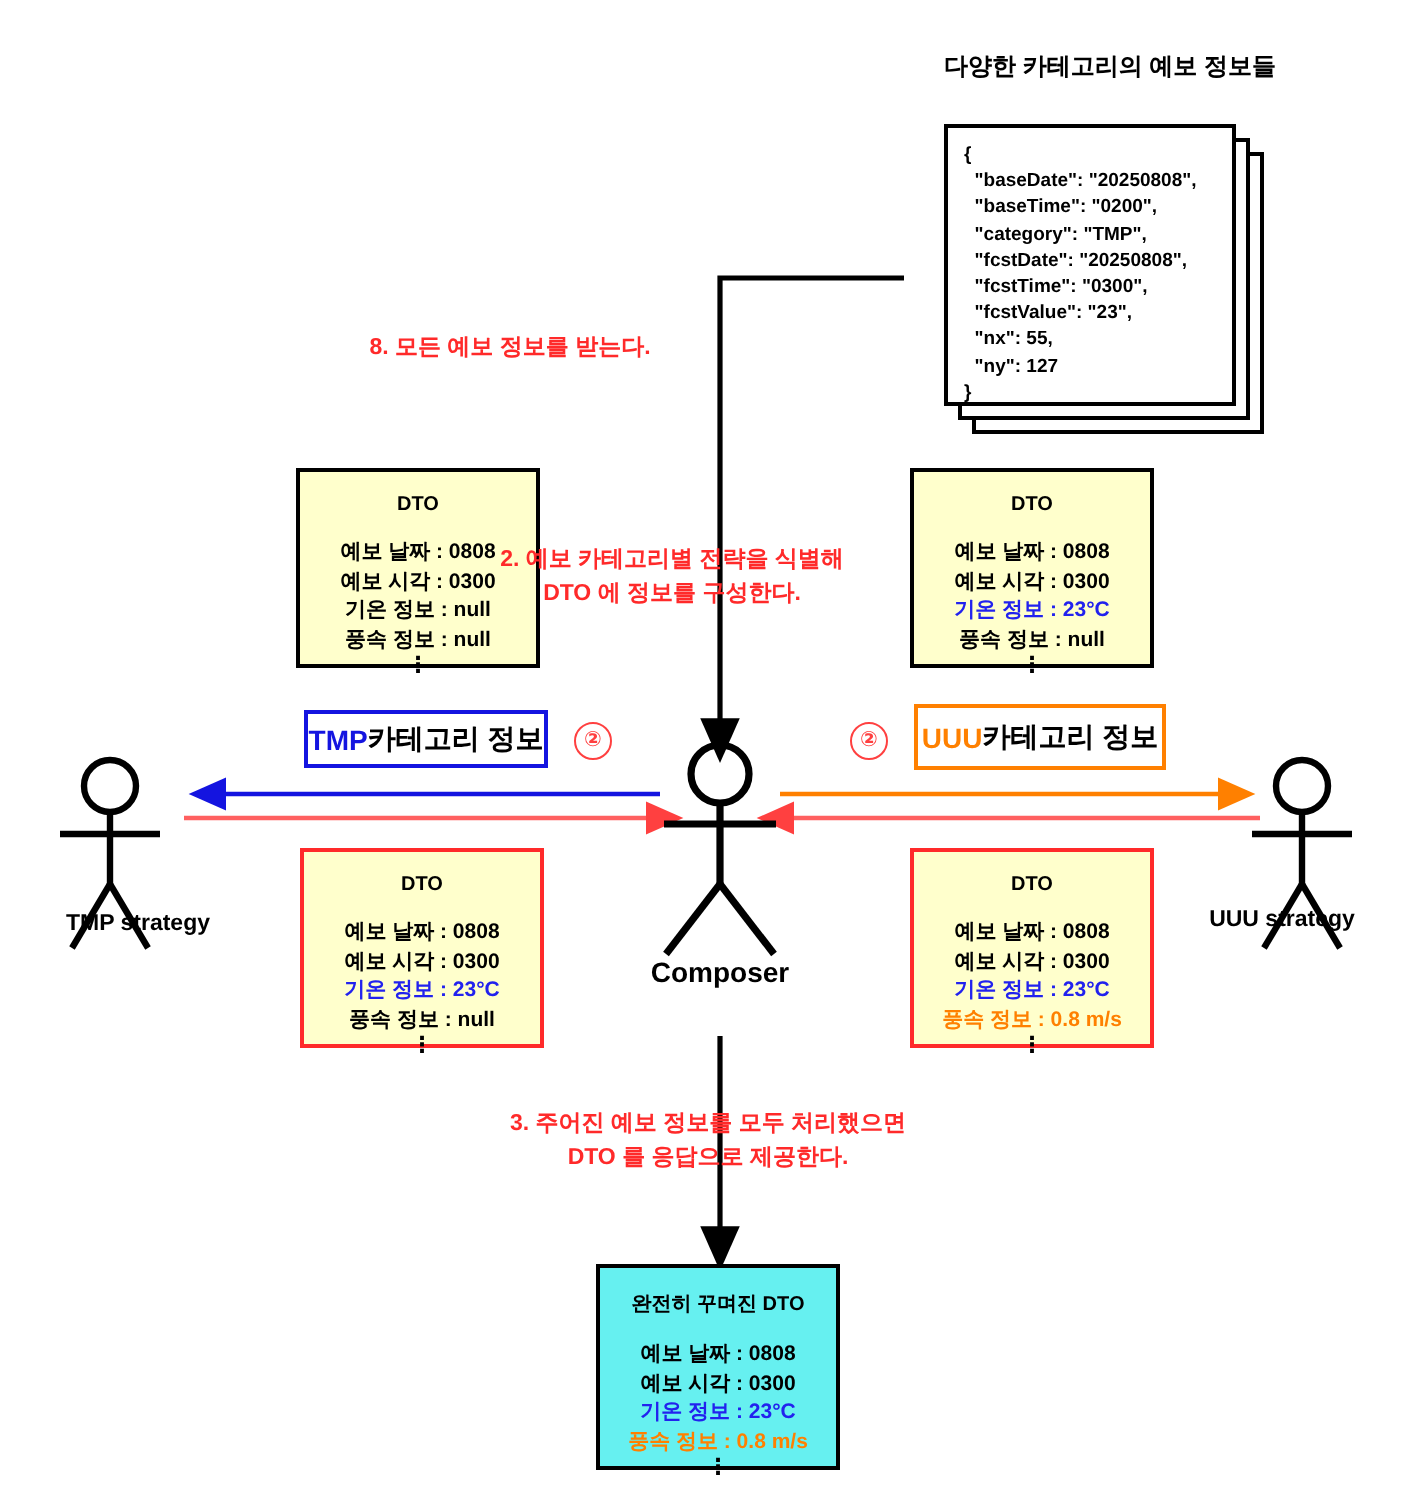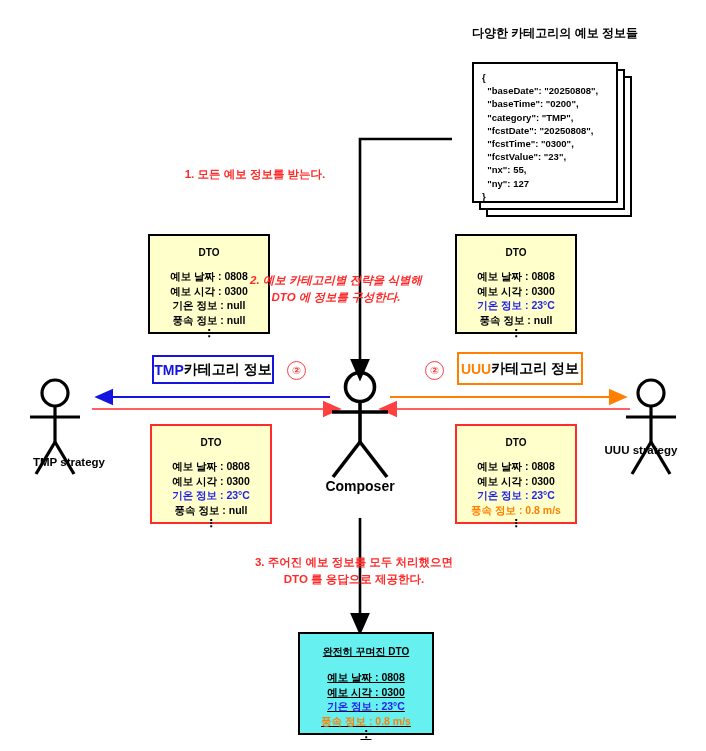--- a/index.html
+++ b/index.html
@@ -30,21 +30,21 @@
   .dto-title{font-size:10px;font-weight:bold;color:#000;margin-top:11px;}
   .dto-lines{margin-top:11px;font-size:10.5px;font-weight:bold;color:#000;line-height:14.5px;}
   .dto-lines .blue{color:#2222ee;}
   .dto-lines .orange{color:#ff8000;}
   .dots{font-size:11px;font-weight:bold;color:#000;letter-spacing:0;line-height:10px;margin-top:1px;}
 
   #dto-tl{left:148px;top:234px;width:122px;height:100px;}
   #dto-tr{left:455px;top:234px;width:122px;height:100px;}
   #dto-bl{left:150px;top:424px;width:122px;height:100px;}
   #dto-br{left:455px;top:424px;width:122px;height:100px;}
-  #dto-final{left:298px;top:632px;width:136px;height:103px;text-decoration:underline;}
+  #dto-final{left:298px;top:632px;width:122px;height:103px;}
 
   
   .catbox{position:absolute;background:#fff;box-sizing:border-box;
           display:flex;align-items:center;justify-content:center;
           font-size:14px;font-weight:bold;}
   #cat-tmp{left:152px;top:355px;width:122px;height:29px;border:2px solid #1414e0;color:#000;}
   #cat-tmp .key{color:#1414e0;}
   #cat-uuu{left:457px;top:352px;width:126px;height:33px;border:2px solid #ff8000;color:#000;}
   #cat-uuu .key{color:#ff8000;}
 
@@ -52,27 +52,27 @@
   .circnum{position:absolute;width:17px;height:17px;border:1.4px solid #ff4040;
            border-radius:50%;color:#ff4040;font-size:10.5px;font-weight:bold;
            display:flex;align-items:center;justify-content:center;line-height:1;}
   #circ-left{left:287px;top:361px;}
   #circ-right{left:425px;top:361px;}
 
   
   .step{position:absolute;color:#ff2a2a;font-weight:bold;font-size:11.5px;
         line-height:16.5px;text-align:center;}
   #step1{left:170px;top:166px;width:170px;}
-  #step2{left:236px;top:272px;width:200px;font-style:italic;}
+  #step2{left:236px;top:272px;width:200px;}
   #step3{left:194px;top:554px;width:320px;}
 
   
   .actor-label{position:absolute;font-size:11.5px;font-weight:bold;color:#000;text-align:center;}
   #lbl-tmp{left:8px;top:456px;width:122px;}
-  #lbl-uuu{left:580px;top:444px;width:122px;}
+  #lbl-uuu{left:580px;top:454px;width:122px;}
   #lbl-composer{left:300px;top:478px;width:120px;font-size:14px;}
 </style>
 </head>
 <body>
 
 <svg class="layer" viewBox="0 0 706 751">
   <defs>
     <marker id="ah-black" markerWidth="9" markerHeight="9" refX="4.2" refY="4.4" orient="auto">
       <path d="M0,0.6 L8.6,4.4 L0,8.2 z" fill="#000000"></path>
     </marker>
@@ -213,21 +213,21 @@
     <span> 카테고리 정보</span>
 </div>
 <div class="catbox" id="cat-uuu">
   <span class="key">UUU</span>
     <span> 카테고리 정보</span>
 </div>
 
 <div class="circnum" id="circ-left">②</div>
 <div class="circnum" id="circ-right">②</div>
 
-<div class="step" id="step1" style="white-space:pre-line">1. 모든 예보 정보를 받는다.</div>
+<div class="step" id="step1" style="white-space:pre-line">8. 모든 예보 정보를 받는다.</div>
 <div class="step" id="step2" style="white-space:pre-line">2. 예보 카테고리별 전략을 식별해
 DTO 에 정보를 구성한다.</div>
 <div class="step" id="step3" style="white-space:pre-line">3. 주어진 예보 정보를 모두 처리했으면
 DTO 를 응답으로 제공한다.</div>
 
 <div class="actor-label" id="lbl-tmp">TMP strategy</div>
 <div class="actor-label" id="lbl-composer">Composer</div>
 <div class="actor-label" id="lbl-uuu">UUU strategy</div>
 
 </body></html>

